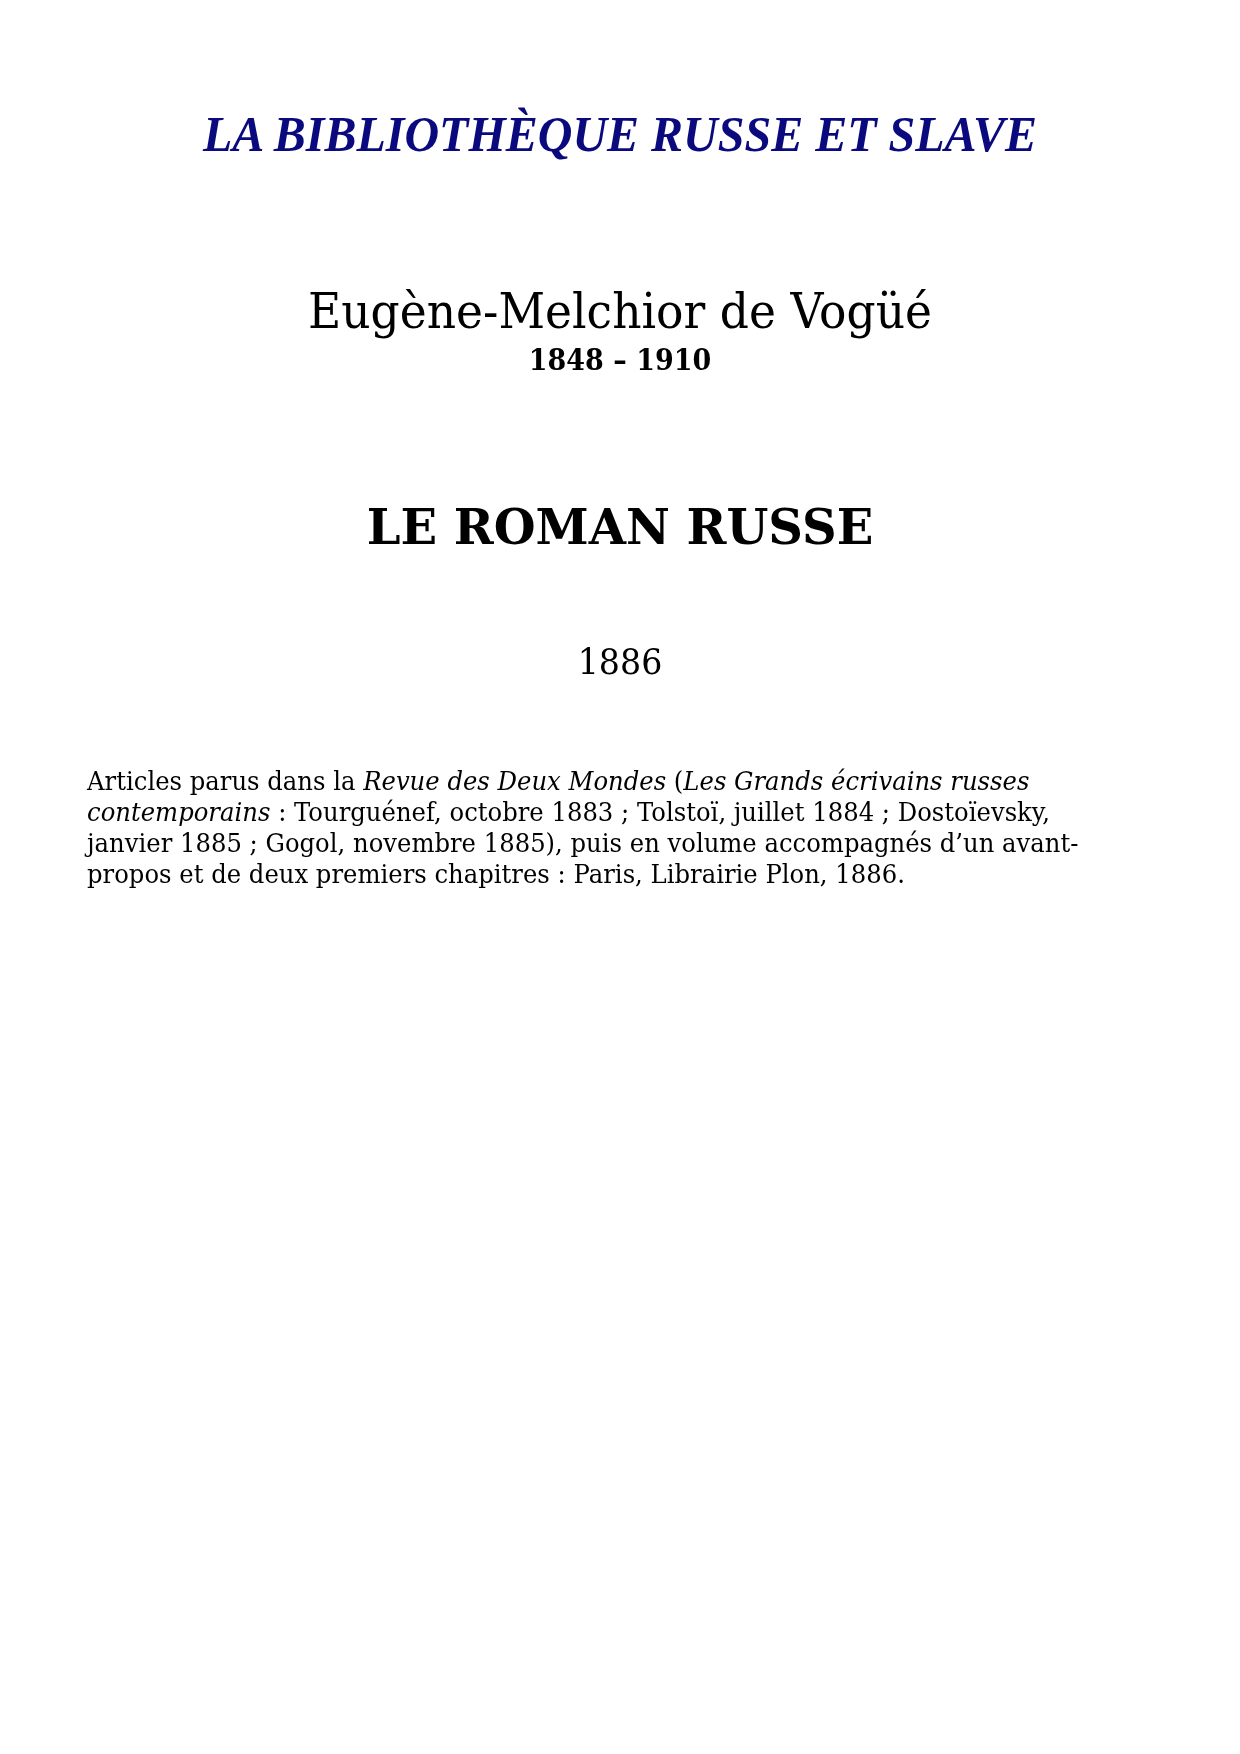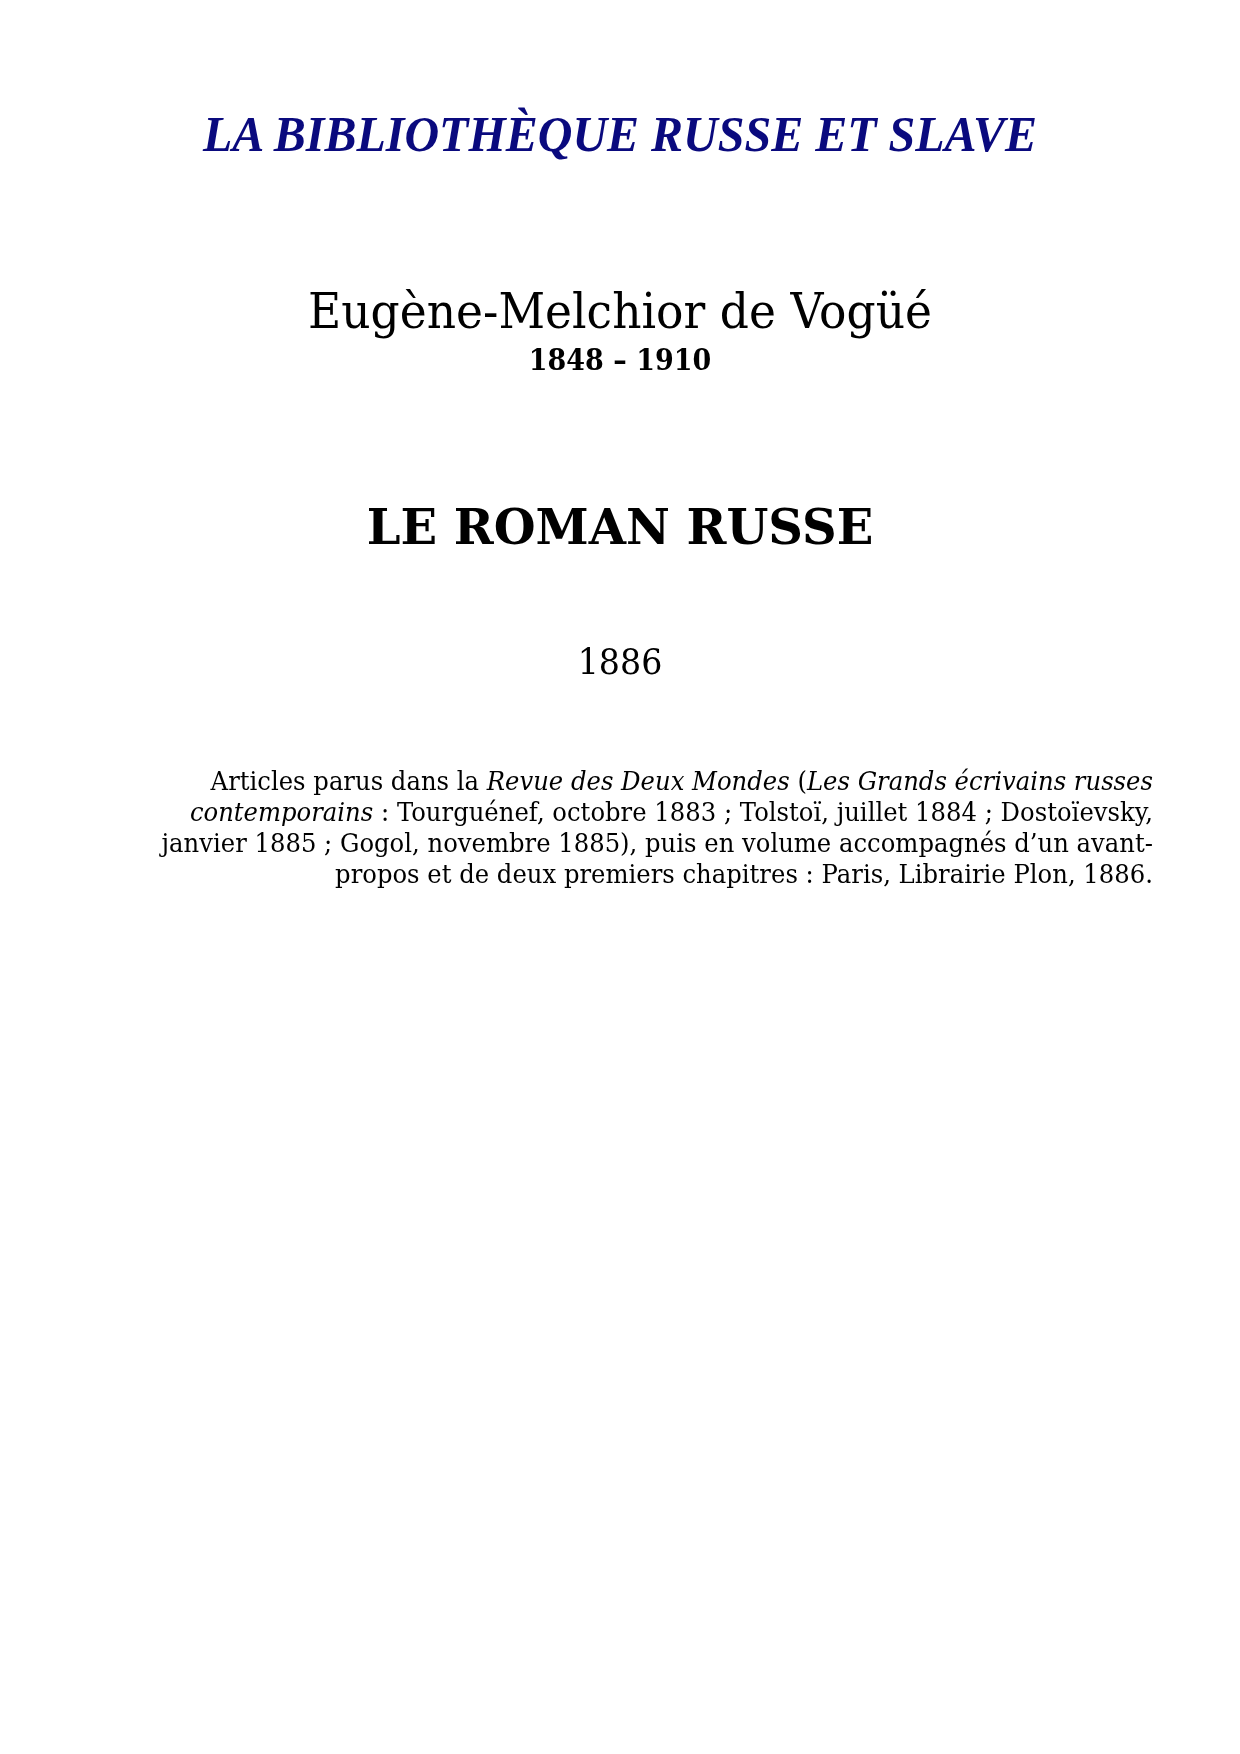--- a/index.html
+++ b/index.html
@@ -87,21 +87,21 @@
       font-size: 35px;
       line-height: 44px;
       transform: scaleX(0.95);
       transform-origin: center;
     }
     .note {
       position: absolute;
       left: 50px;
       width: 1140px;
       top: 750px;
-      text-align: right;
+      text-align: left;
       font-family: "DejaVu Serif", serif;
       font-size: 26px;
       line-height: 31px;
     }
     .note .line {
       display: block;
       white-space: nowrap;
       transform: scaleX(0.935);
       transform-origin: center;
     }

